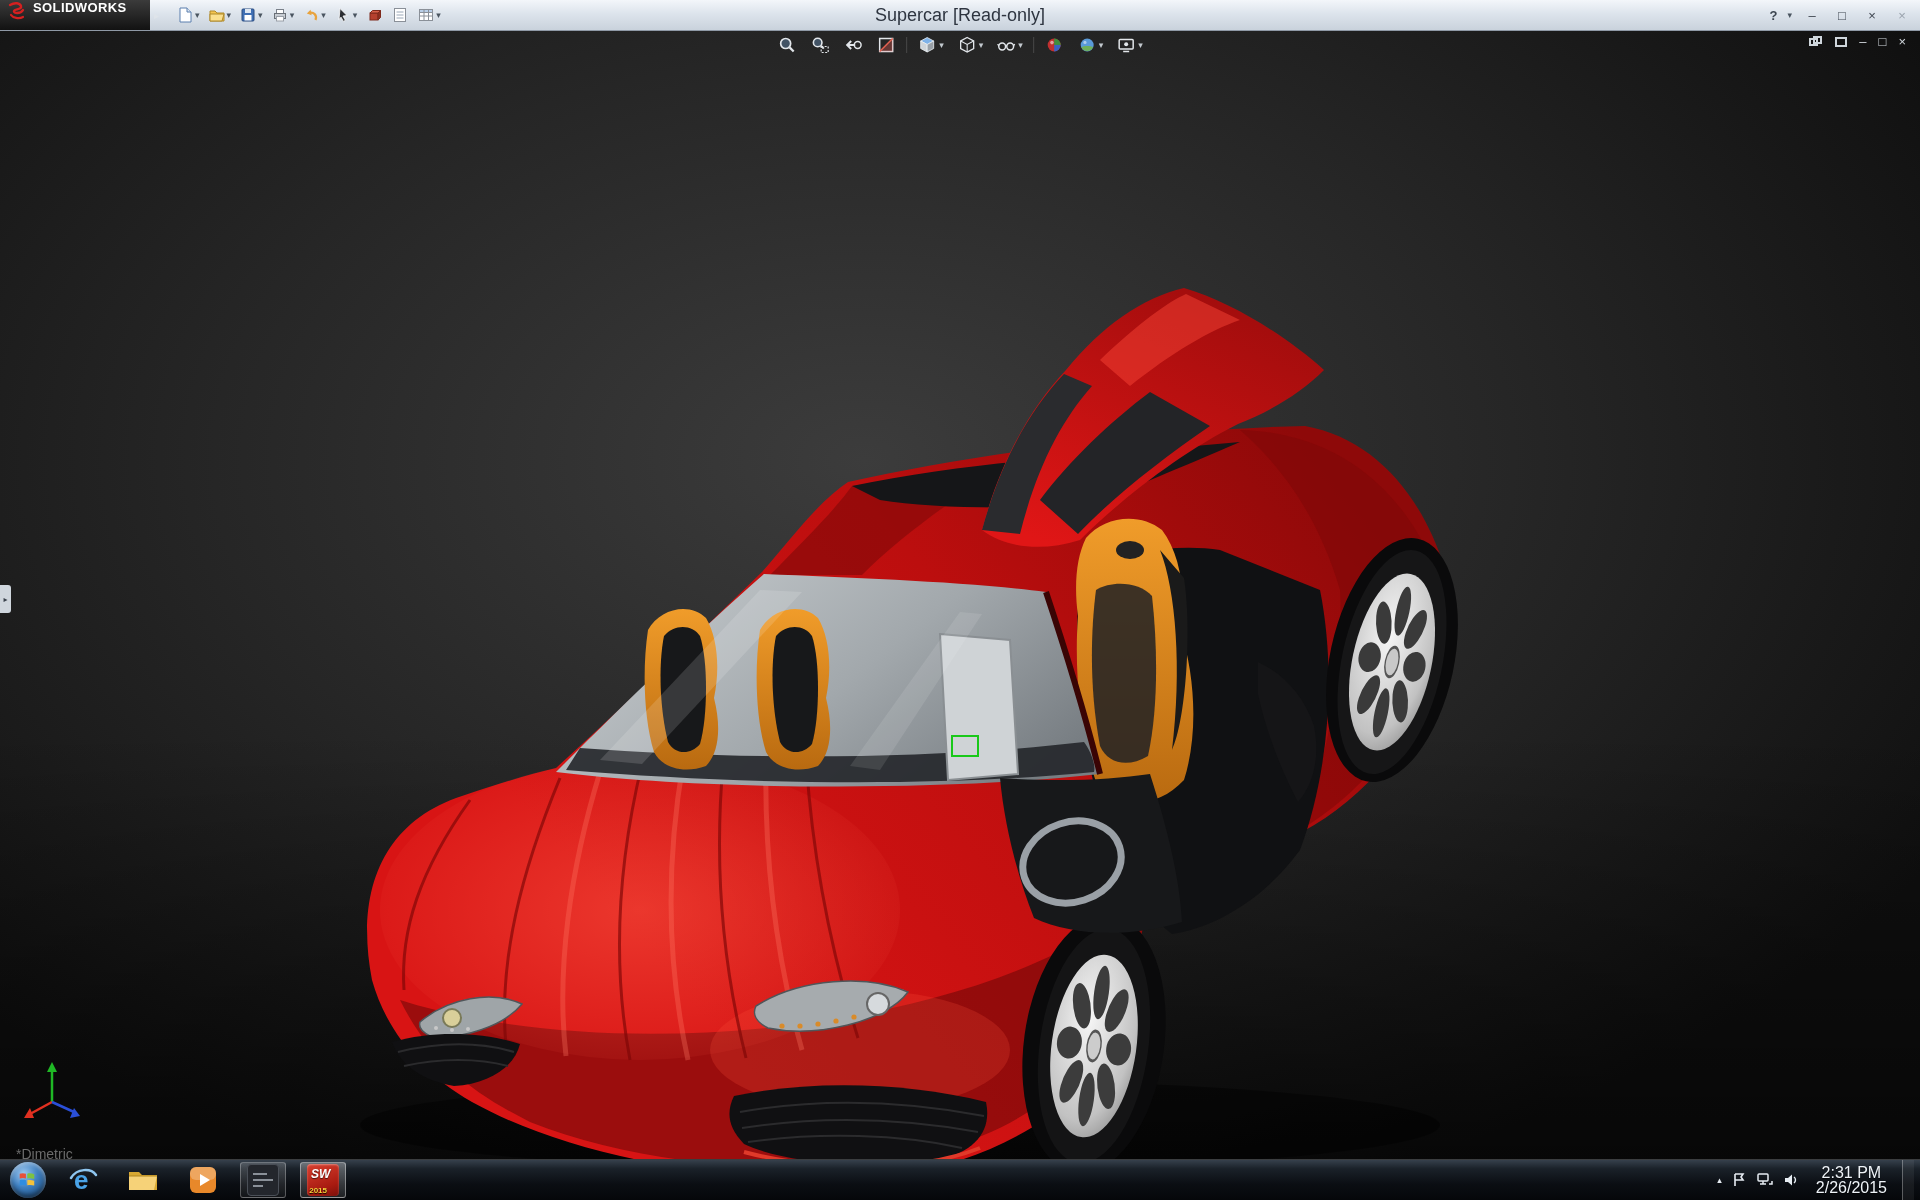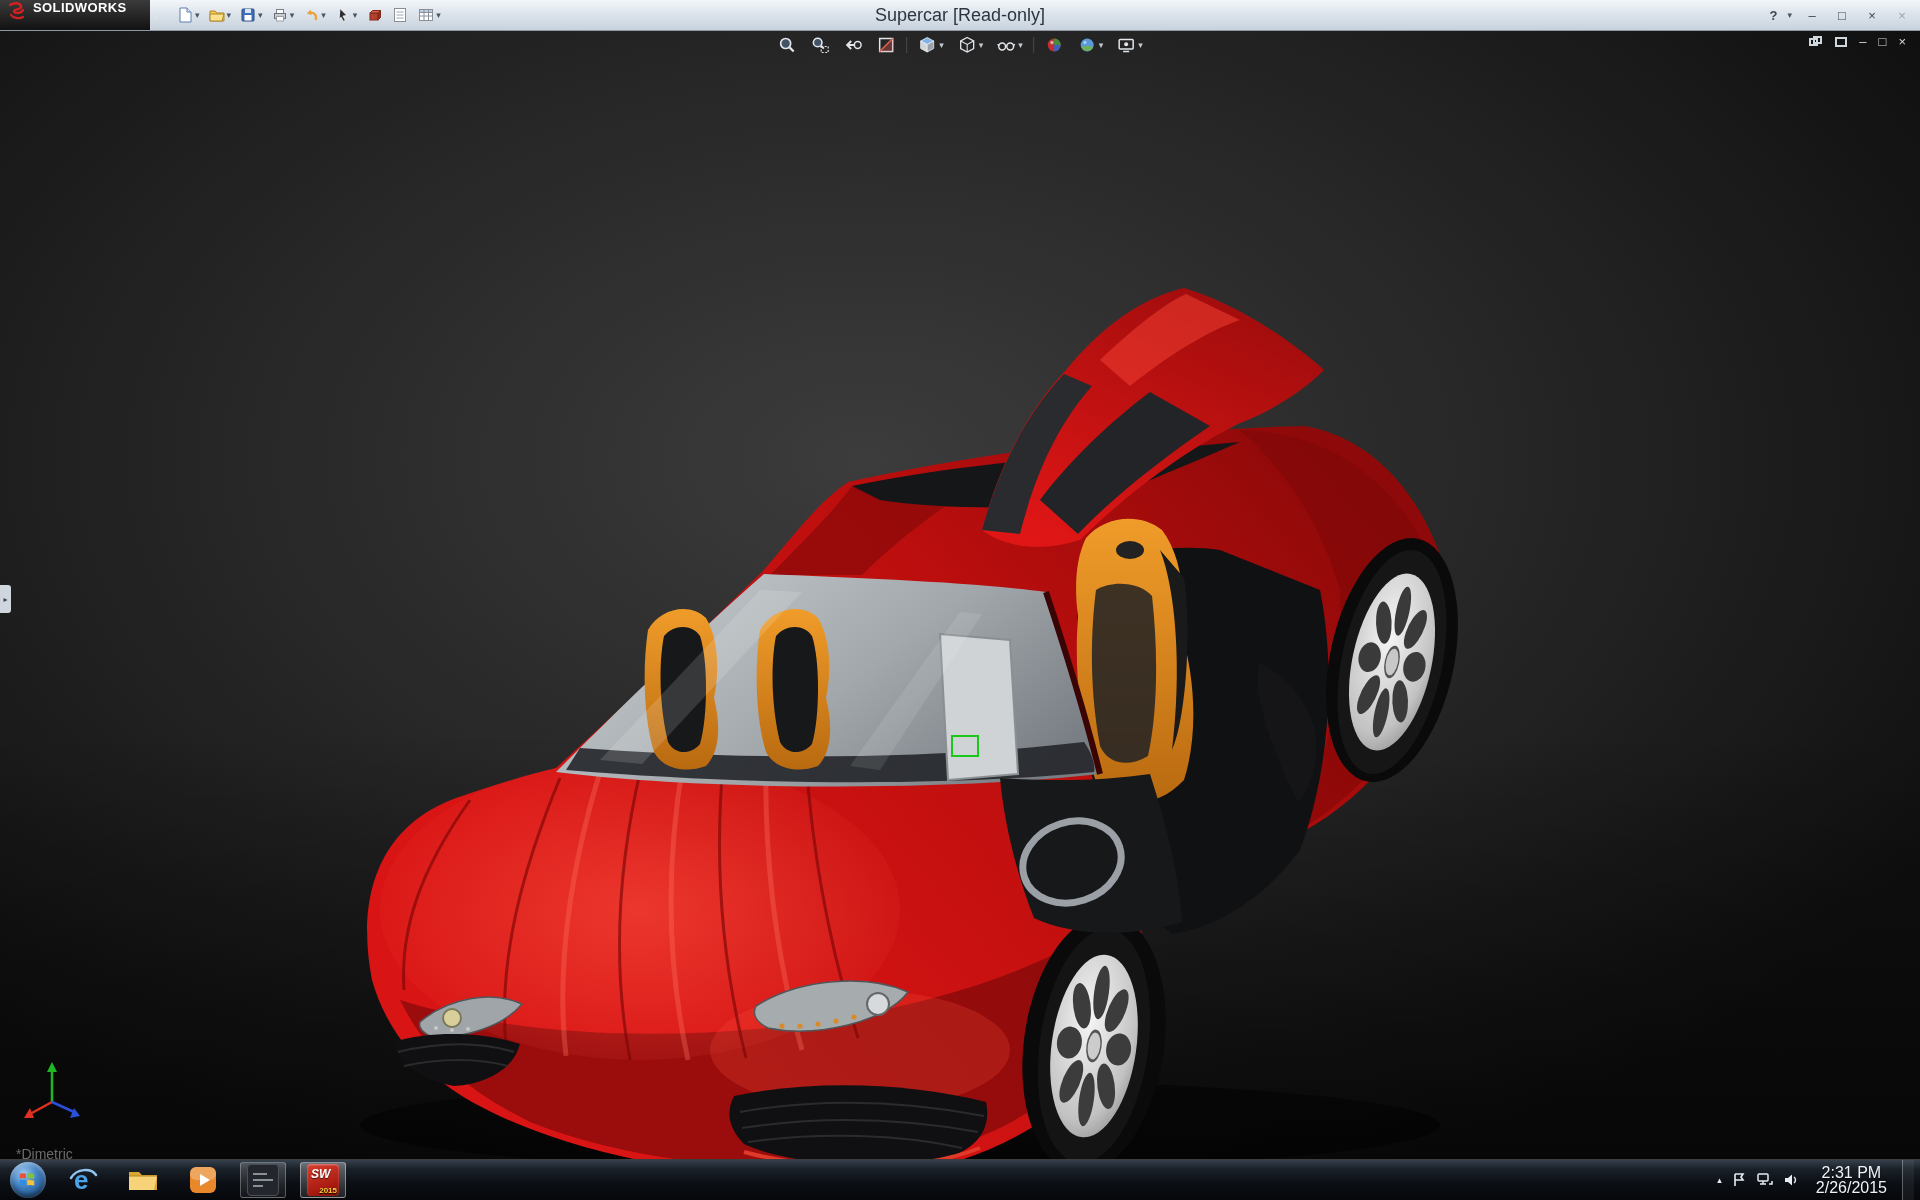--- a/index.html
+++ b/index.html
@@ -60,21 +60,21 @@
   .tb-item{display:flex;align-items:center;justify-content:center;height:36px;cursor:default;}
   .orb{width:36px;height:36px;margin-left:10px;border-radius:50%;
     background:radial-gradient(circle at 38% 32%, #9cc8f0 0%, #3e7fc0 42%, #123a66 100%);
     box-shadow:inset 0 2px 4px rgba(255,255,255,.5), inset 0 -3px 5px rgba(0,0,0,.55);
     display:flex;align-items:center;justify-content:center;}
   .tb-app{width:46px;border-radius:3px;margin-left:14px;}
   .tb-app.open{background:linear-gradient(180deg,rgba(255,255,255,.18),rgba(255,255,255,.05));
     border:1px solid rgba(255,255,255,.28);box-sizing:border-box;}
   .tb-app.active{background:linear-gradient(180deg,rgba(255,255,255,.30),rgba(255,255,255,.10));
     border:1px solid rgba(255,255,255,.40);box-sizing:border-box;}
-  .sw-badge{position:absolute;bottom:1px;right:2px;color:#f5d23a;font-size:8px;font-weight:bold;text-shadow:0 1px 1px #000;}
+  .sw-badge{position:absolute;bottom:1px;right:12px;color:#f5d23a;font-size:8px;font-weight:bold;text-shadow:0 1px 1px #000;}
   .sw-text{position:absolute;top:3px;left:4px;color:#fff;font-size:12px;font-weight:bold;font-style:italic;text-shadow:0 1px 1px rgba(0,0,0,.6);}
   .sw-tile{position:relative;width:32px;height:32px;border-radius:4px;
     background:linear-gradient(160deg,#d84030 0%,#a81a10 70%,#7c100a 100%);
     box-shadow:inset 0 1px 2px rgba(255,255,255,.4);}
   .dark-tile{position:relative;width:32px;height:32px;border-radius:4px;background:#23262c;
     border:1px solid #4a4f57;box-sizing:border-box;}
   .dark-tile .line{position:absolute;left:5px;height:2px;background:#8a9098;}
 
   .tray{margin-left:auto;display:flex;align-items:center;gap:9px;padding-right:6px;}
   .tray-up{color:#e6ecf2;font-size:9px;}

